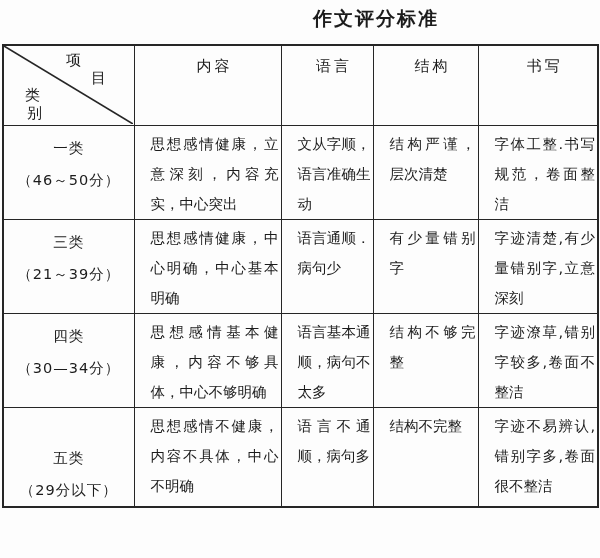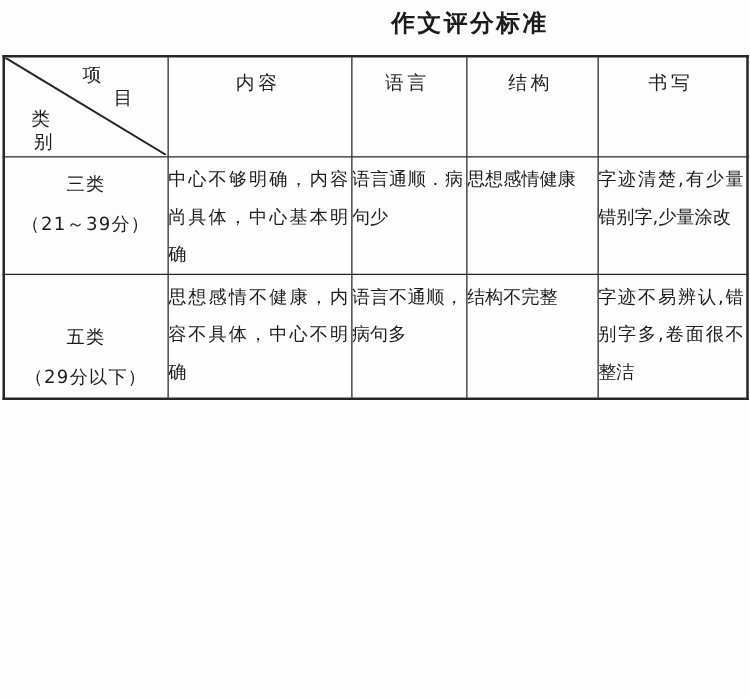--- a/index.html
+++ b/index.html
@@ -23,21 +23,21 @@
     width: 595px;
     border-collapse: collapse;
     table-layout: fixed;
     border: 2px solid #262626;
   }
   td {
     border: 1px solid #262626;
     vertical-align: top;
     font-size: 14.5px;
     line-height: 30px;
-    padding: 3px 2px 0 0;
+    padding: 3px 2px 0 16px;
     text-align: justify;
     overflow: hidden;
   }
   tr.row-hdr { height: 80px; }
   tr.row-1 { height: 89px; }
   tr.row-2 { height: 68px; }
   tr.row-3 { height: 86px; margin-left: 24px; }
   tr.row-4 { height: 92px; }
   tr.row-5 { height: 97px; }
   td.hdr { text-align: center; padding-top: 5px; font-size: 15px; letter-spacing: 3px; }
@@ -74,33 +74,53 @@
         <span class="cchar c-mu">目</span>
         <span class="cchar c-lei">类</span>
         <span class="cchar c-bie">别</span>
       </td>
       <td class="hdr">内容</td>
       <td class="hdr">语言</td>
       <td class="hdr">结构</td>
       <td class="hdr">书写</td>
     </tr>
 
+    <tr class="row-1">
+      <td class="cat">
+        <div>一类</div>
+        <div>（46～50分）</div>
+      </td>
+      <td>思想感情健康，立意深刻，内容充实，中心突出</td>
+      <td>文从字顺，语言准确生动</td>
+      <td>结构严谨，层次清楚</td>
+      <td>字体工整.书写规范，卷面整洁</td>
+    </tr>
 
 
     <tr class="row-3">
       <td class="cat">
         <div>三类</div>
         <div>（21～39分）</div>
       </td>
-      <td>中心不够明确，内容尚具体，中心基本明确</td>
+      <td>思想感情健康，中心明确，中心基本明确</td>
       <td>语言通顺．病句少</td>
-      <td>思想感情健康</td>
-      <td>字迹清楚,有少量错别字,少量涂改</td>
+      <td>有少量错别字</td>
+      <td>字迹清楚,有少量错别字,立意深刻</td>
     </tr>
 
+    <tr class="row-4">
+      <td class="cat">
+        <div>四类</div>
+        <div>（30—34分）</div>
+      </td>
+      <td>思想感情基本健康，内容不够具体，中心不够明确</td>
+      <td>语言基本通顺，病句不太多</td>
+      <td>结构不够完整</td>
+      <td>字迹潦草,错别字较多,卷面不整洁</td>
+    </tr>
 
     <tr class="row-5">
       <td class="cat center-low">
         <div>五类</div>
         <div>（29分以下）</div>
       </td>
       <td>思想感情不健康，内容不具体，中心不明确</td>
       <td>语言不通顺，病句多</td>
       <td>结构不完整</td>
       <td>字迹不易辨认,错别字多,卷面很不整洁</td>

